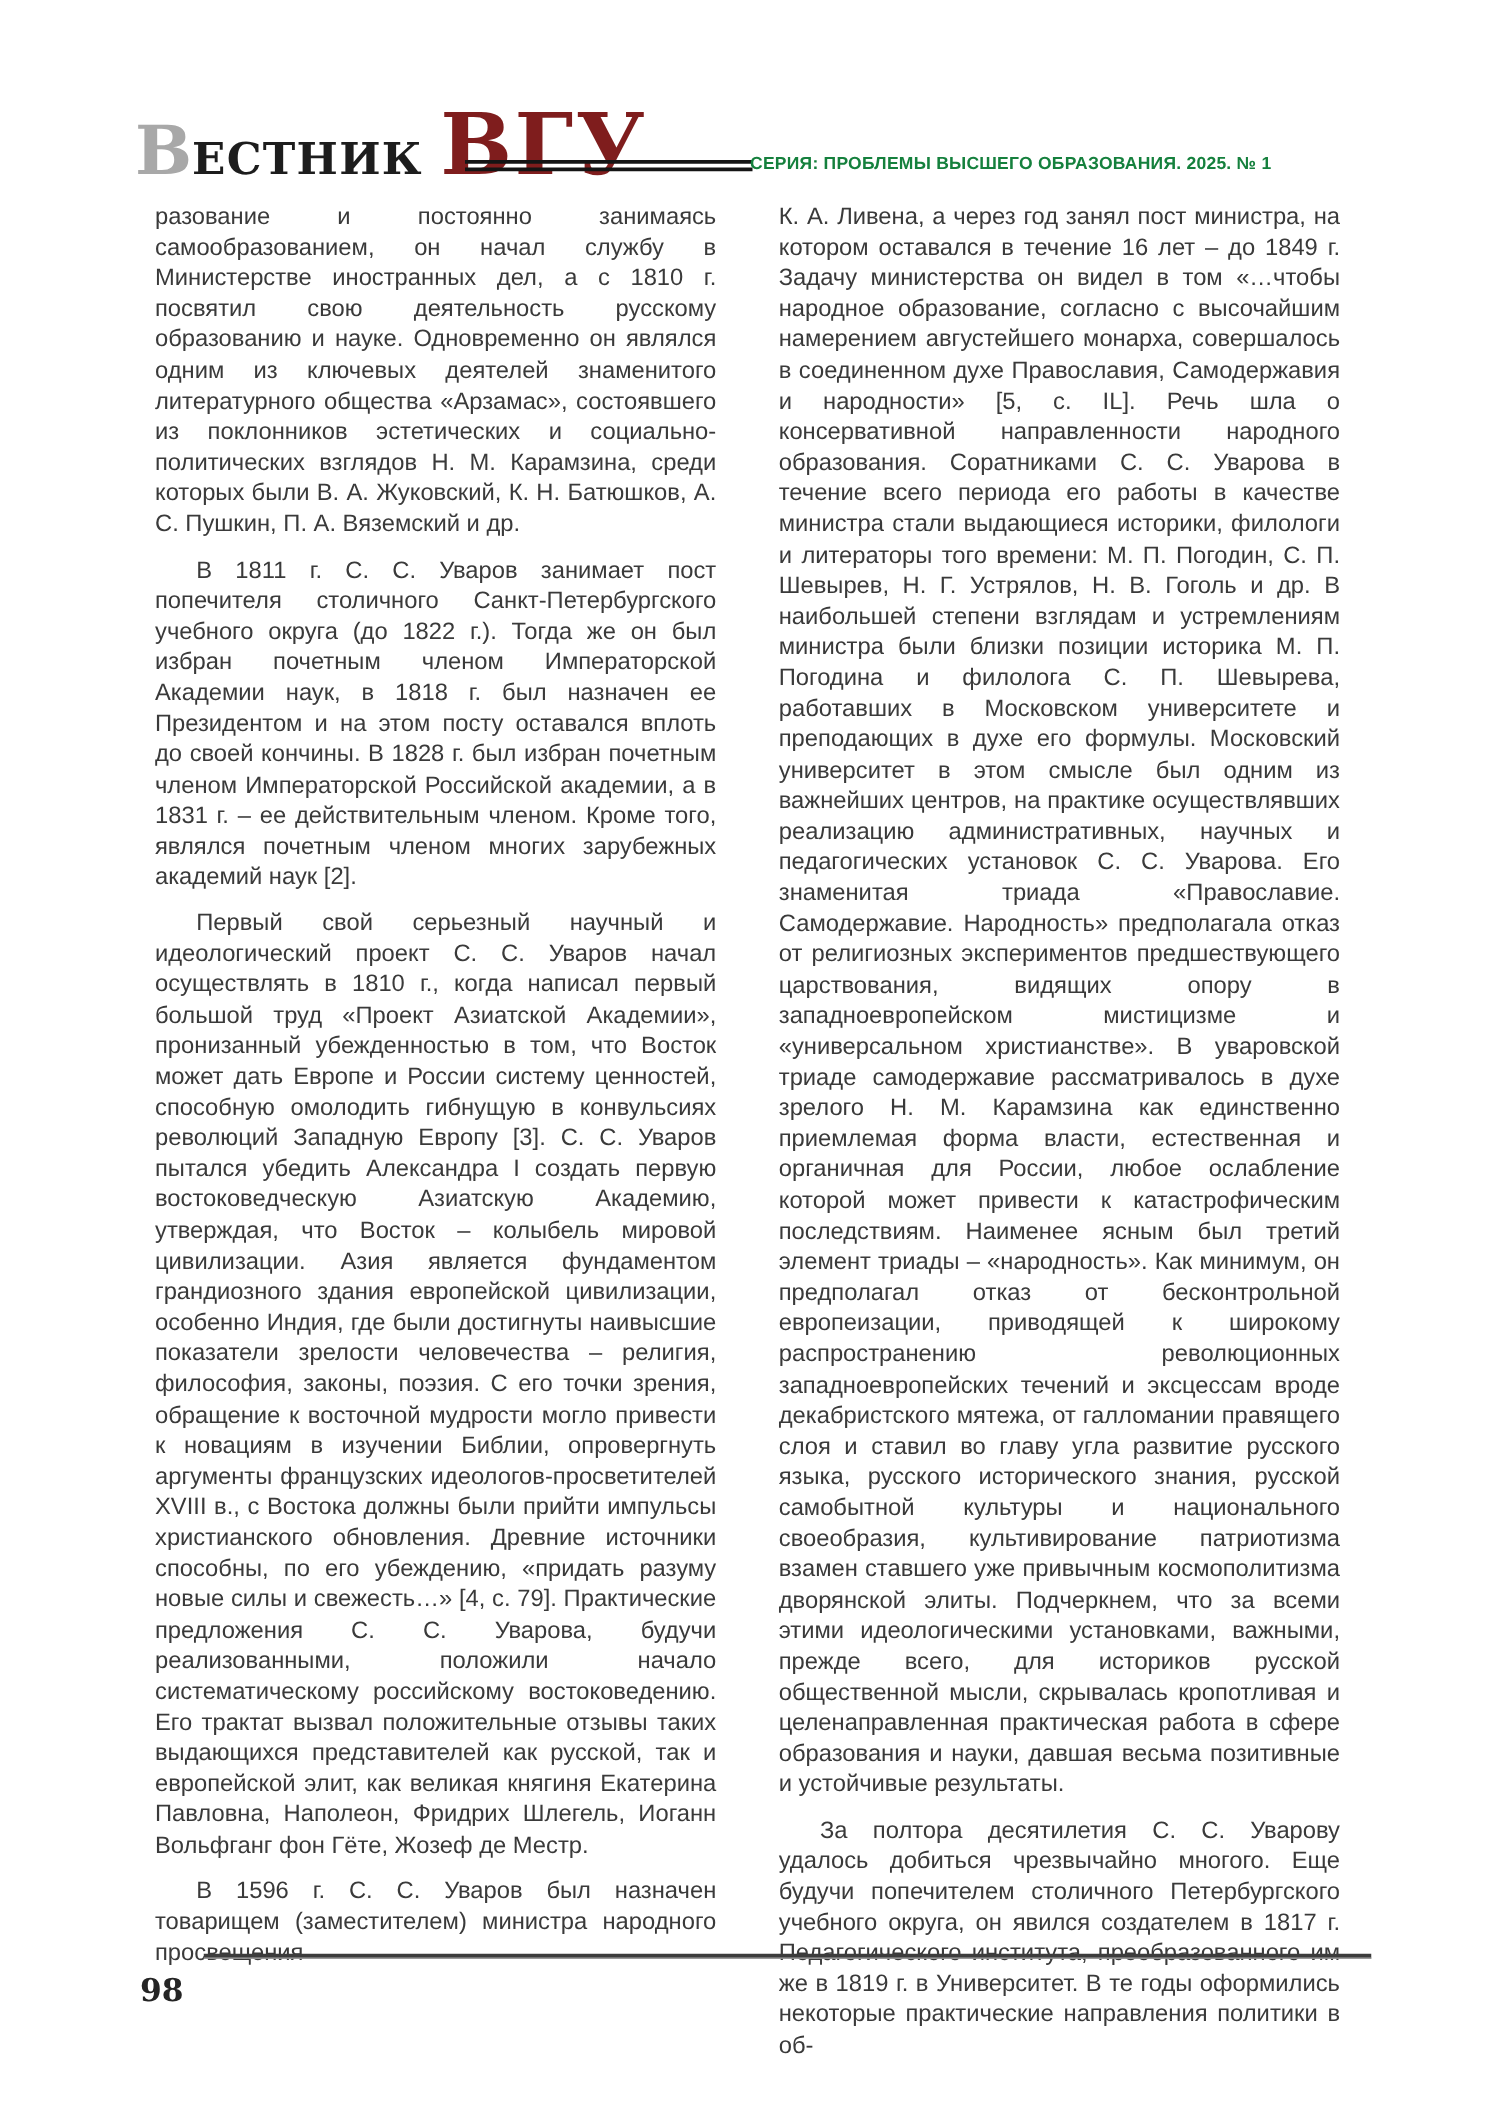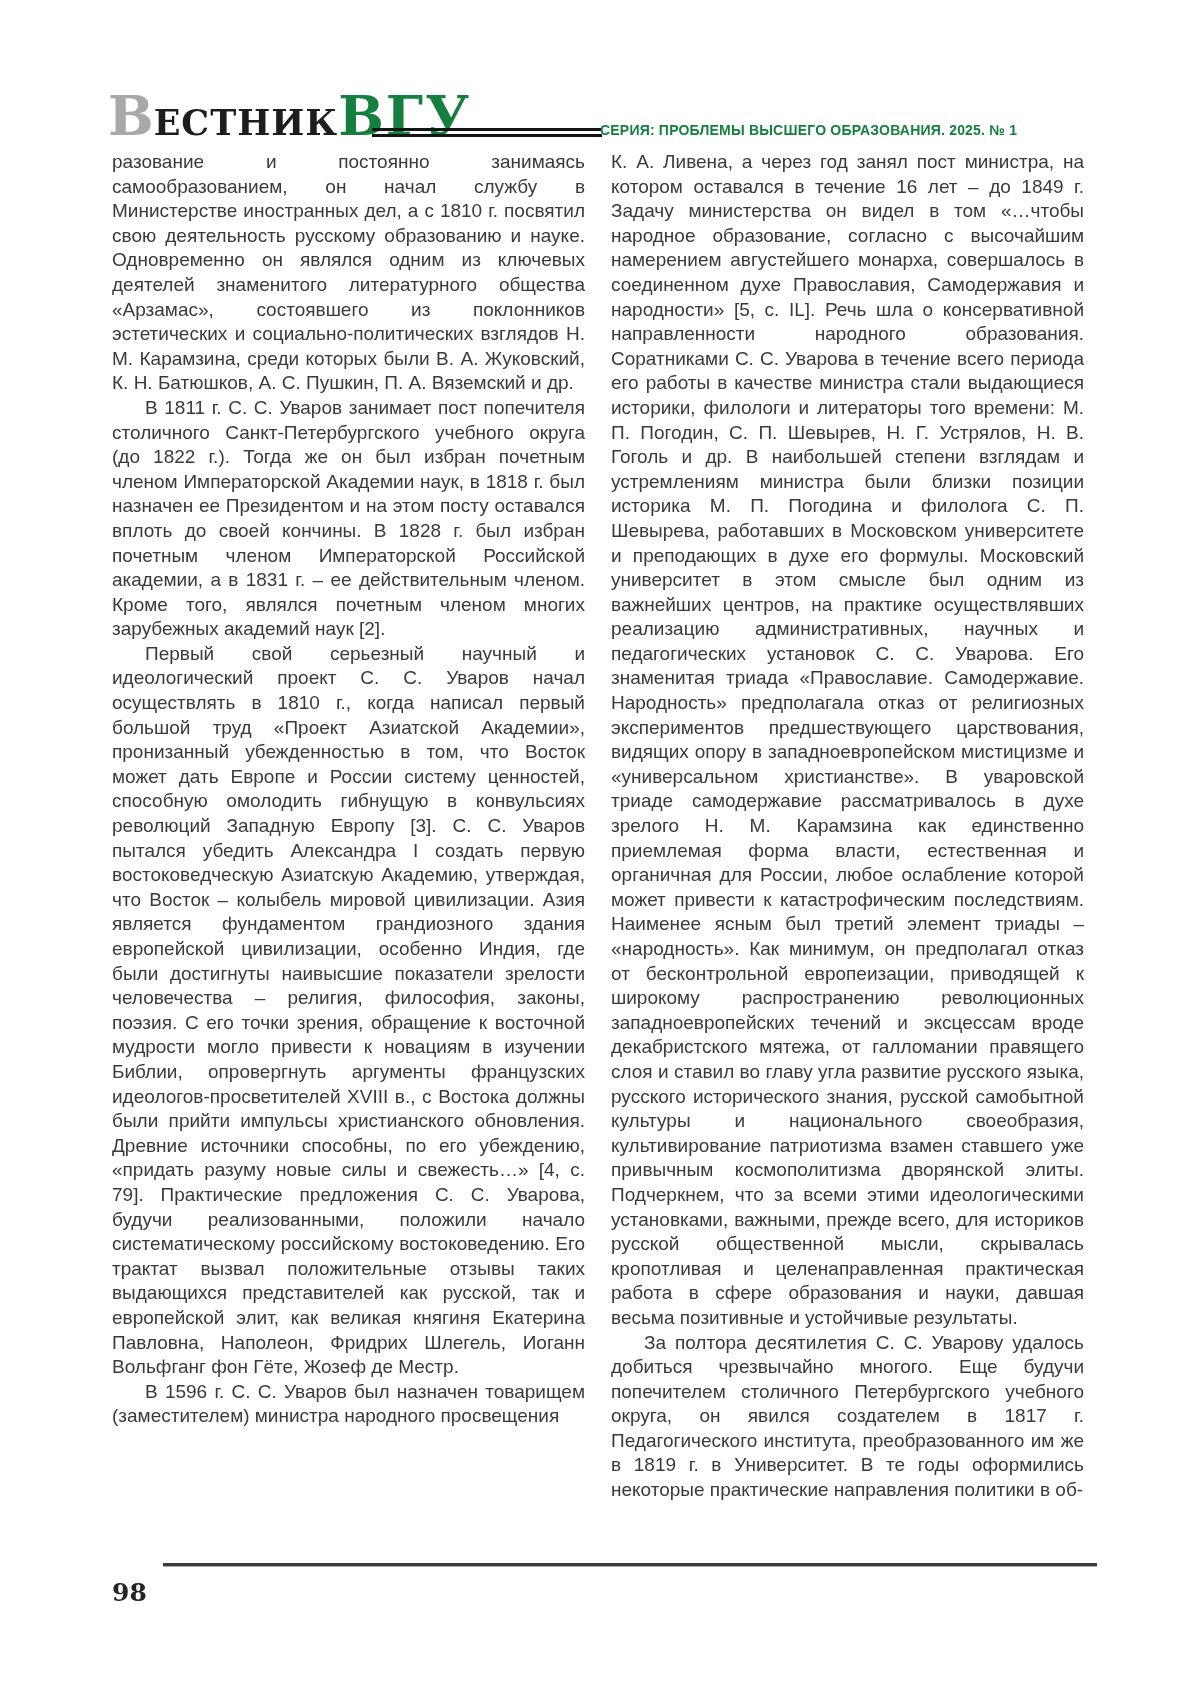--- a/index.html
+++ b/index.html
@@ -14,21 +14,21 @@
   
   .logo{
     position:absolute;left:108px;top:92px;
     font-family:"DejaVu Serif",serif;
     font-weight:bold;
     white-space:nowrap;
     line-height:48px;
   }
   .logo-initial{font-size:54px;color:#a8a8a8;letter-spacing:0;}
   .logo-rest{font-size:35px;color:#1d1d1d;letter-spacing:1px;margin-top:32px;}
-  .logo-word2{font-size:54px;color:#15803d;letter-spacing:2px;}
+  .logo-word2{font-size:68px;color:#7f1d1d;margin-left:14px;letter-spacing:2px;}
   .rule-double{
     position:absolute;left:372px;top:128px;width:230px;height:9px;
     border-top:3px solid #141414;border-bottom:3px solid #141414;
     box-sizing:border-box;
   }
   .series{
     position:absolute;left:600px;top:122px;
     font-size:14px;font-weight:bold;color:#15803d;
     letter-spacing:0.2px;white-space:nowrap;
   }
@@ -37,21 +37,21 @@
     position:absolute;left:112px;top:150px;width:973px;
     display:flex;gap:26px;
   }
   .col{
     width:473px;
     text-align:justify;
     font-size:19px;
     line-height:24.6px;
     color:#3a3a3a;
   }
-  .para{margin:0;}
+  .para{margin:12px;}
   .para.indent{text-indent:33px;}
   
   .page-num{
     position:absolute;left:112px;top:1578px;
     font-family:"DejaVu Serif",serif;
     font-weight:bold;font-size:25px;color:#242424;
   }
   .footer-rule{
     position:absolute;left:163px;top:1563px;width:934px;height:3px;
     background:#3c3c3c;

